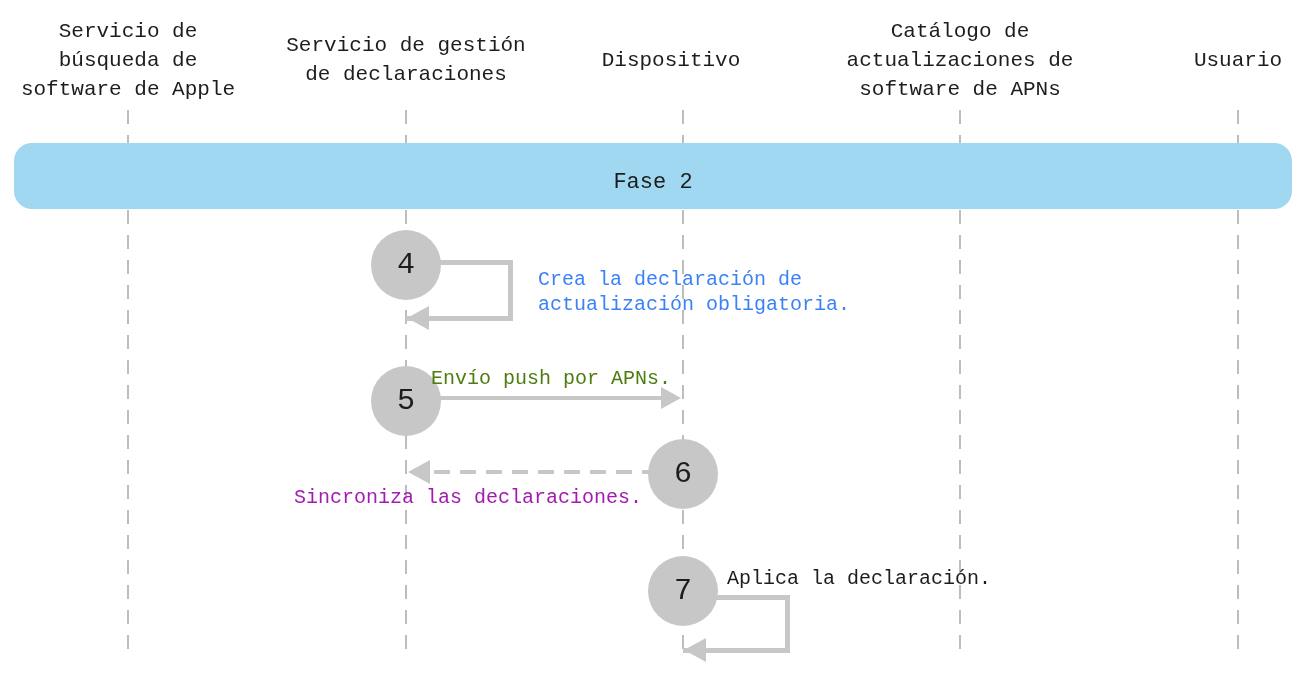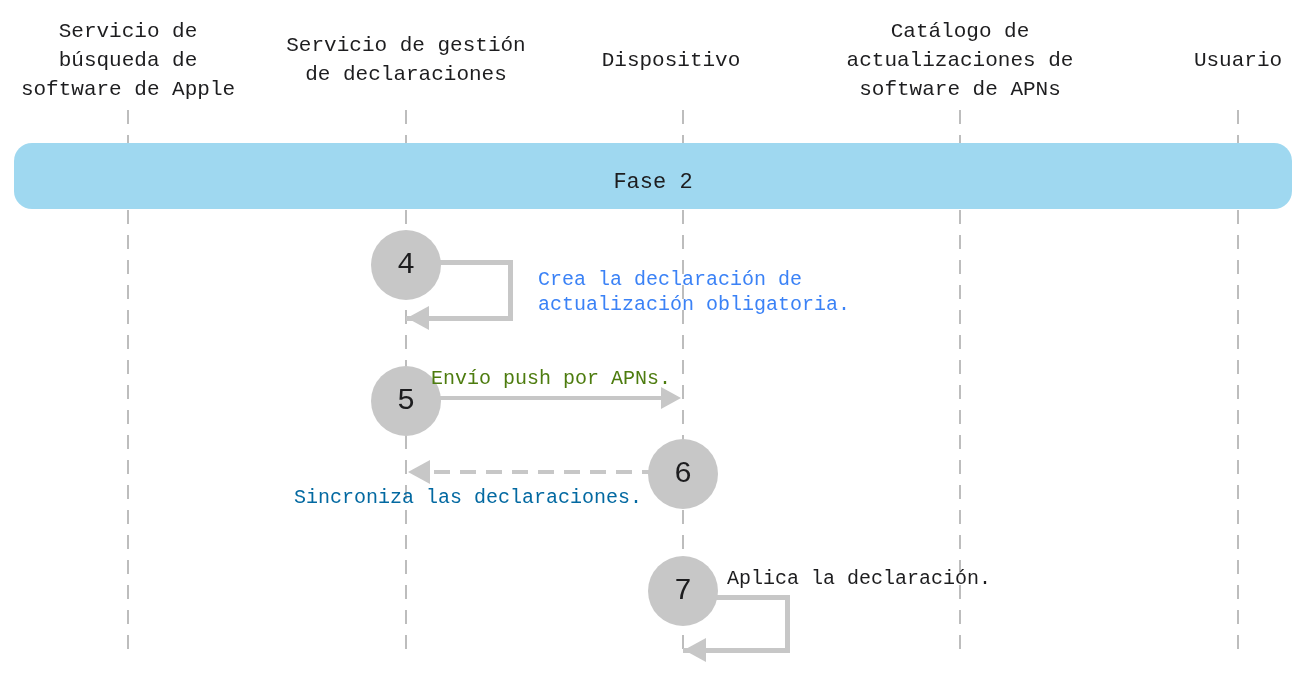--- a/index.html
+++ b/index.html
@@ -130,21 +130,21 @@
       <div class="tri" style="left: 661px; top: 387px; border-top: 11px solid transparent; border-bottom: 11px solid transparent; border-left: 20px solid rgb(199, 199, 199);"></div>
       <div class="step-circle" style="left: 371px; top: 366px; background: rgb(199, 199, 199);">
         <span class="step-number">5</span>
       </div>
       <div class="step-label" style="top: 366px; color: #4d7c0f; left: 331px; width: 440px; text-align: center;">Envío push por APNs.</div>
       <div class="tri" style="left: 408px; top: 460px; border-top: 12px solid transparent; border-bottom: 12px solid transparent; border-right: 22px solid rgb(199, 199, 199);"></div>
       <div class="line-dashed" style="left: 434px; top: 470px; width: 216px; background: repeating-linear-gradient(to right, rgb(199, 199, 199) 0px, rgb(199, 199, 199) 16px, transparent 16px, transparent 26px);"></div>
       <div class="step-circle" style="left: 648px; top: 439px; background: rgb(199, 199, 199);">
         <span class="step-number">6</span>
       </div>
-      <div class="step-label" style="top: 485px; color: #0369a1; right: 661px; text-align: right;">Sincroniza las declaraciones.</div>
+      <div class="step-label" style="top: 485px; color: #a21caf; right: 661px; text-align: right;">Sincroniza las declaraciones.</div>
       <div class="loop" style="left: 683px; top: 595px; width: 107px; height: 58px; border-width: 5px; border-color: rgb(199, 199, 199);"></div>
       <div class="tri" style="left: 684px; top: 638px; border-top: 12px solid transparent; border-bottom: 12px solid transparent; border-right: 22px solid rgb(199, 199, 199);"></div>
       <div class="step-circle" style="left: 648px; top: 556px; background: rgb(199, 199, 199);">
         <span class="step-number">7</span>
       </div>
       <div class="step-label" style="top: 566px; color: rgb(29, 29, 31); left: 727px; text-align: left;">Aplica la declaración.</div>
     </div>
 </div>
 
 </body></html>

